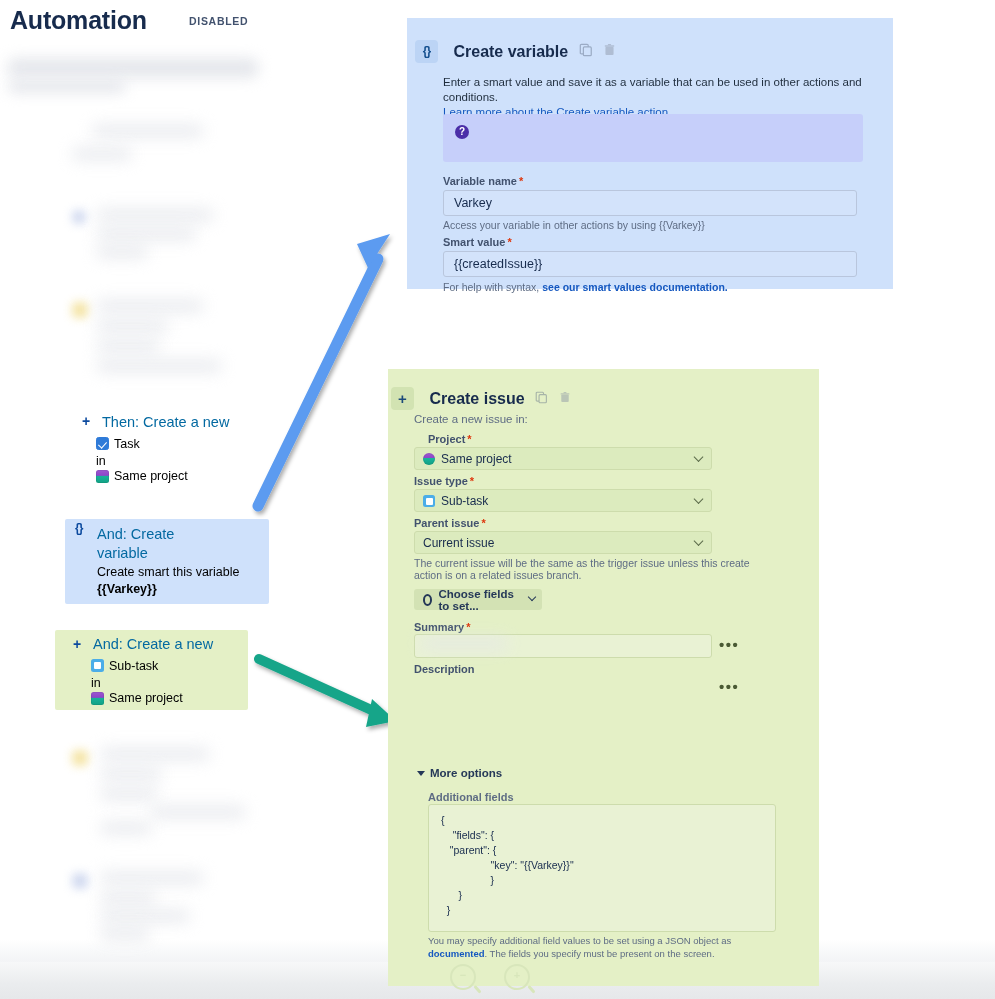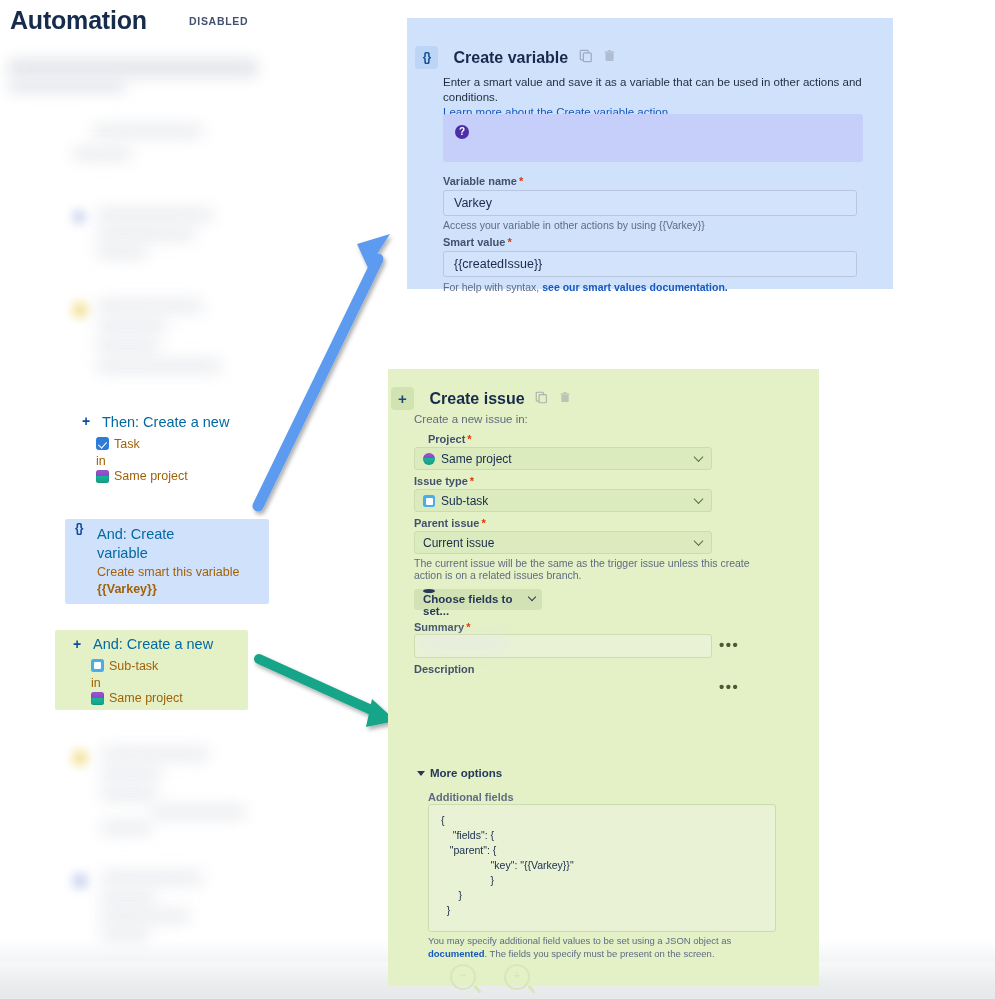--- a/index.html
+++ b/index.html
@@ -89,21 +89,21 @@
     position: absolute;
     left: 34px; top: 0px;
     font-size: 14.5px;
     color: #0369a1;
     line-height: 19px;
     width: 170px;
   }
   .rule-card .sub-line {
     position: absolute;
     font-size: 12.5px;
-    color: #a16207;
+    color: #000000;
     line-height: 16px;
   }
   .rule-card .mini-icon {
     position: absolute;
     width: 13px; height: 13px;
     border-radius: 2.5px;
   }
   .ic-task {
     background: #2f7bd8;
     border: 1px solid #2f7bd8;
@@ -269,24 +269,23 @@
   }
   .select-box .sel-icon { margin-right:6px; position:relative; }
   .choose-fields {
     position:absolute;
     background:#d3e2b4;
     border-radius:3px;
     font-size:11.5px;
     font-weight:bold;
     color:#253858;
     display:flex;
-    align-items:flex-start;
+    align-items:center;
     padding:0 22px 0 9px;
     box-sizing:border-box;
-    flex-direction:column;
   }
   .gear {
     width:12px;height:12px;margin-right:6px;
     border:2px solid #253858;
     border-radius:50%;
     box-sizing:border-box;
   }
   .field-box {
     position:absolute;
     box-sizing:border-box;
@@ -438,21 +437,21 @@
       <polygon points="390,234 368,268 357,244" fill="#5b9bf0"></polygon>
     </g>
     <g filter="url(#sh)">
       <line x1="259" y1="659" x2="378" y2="713" stroke="#17a589" stroke-width="10" stroke-linecap="round"></line>
       <polygon points="396,721 366,727 372,699" fill="#17a589"></polygon>
     </g>
   </svg>
 
   <div class="panel panel-blue" style="left:407px;top:18px;width:486px;height:271px;">
 
-    <div class="title-row" style="left:8px;top:28px;">
+    <div class="title-row" style="left:8px;top:22px;">
       <span class="badge-sq badge-blue">{}</span>
       <span class="panel-title" style="margin-left:11px;">Create variable</span>
       <span class="glyph-copy">
         <svg width="14" height="14" viewBox="0 0 16 16">
             <rect x="1.5" y="1.5" width="9" height="11" rx="1.2" fill="none" stroke="#5e6c84" stroke-width="1.4"></rect>
             <rect x="5" y="4.5" width="9" height="10" rx="1.2" fill="#cfe1fb" stroke="#5e6c84" stroke-width="1.4"></rect>
           </svg>
       </span>
       <span class="glyph-trash">
         <svg width="13" height="14" viewBox="0 0 16 16">

